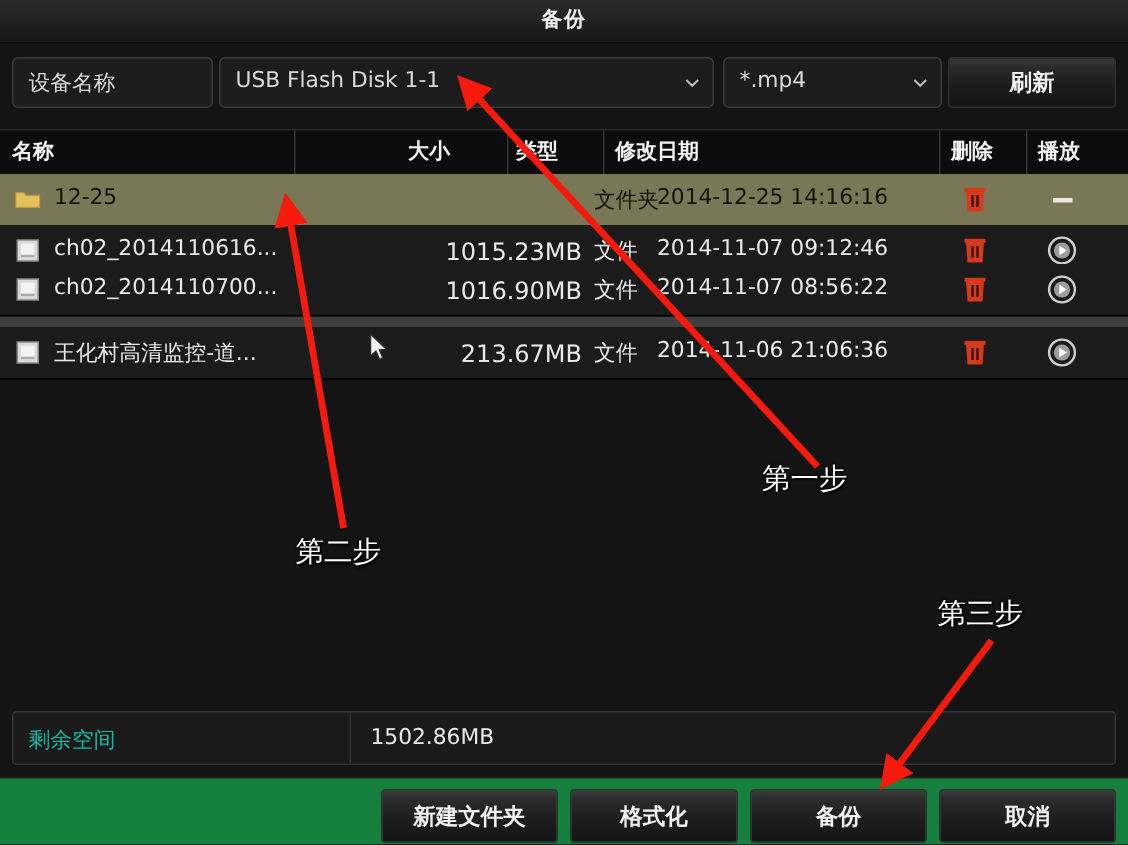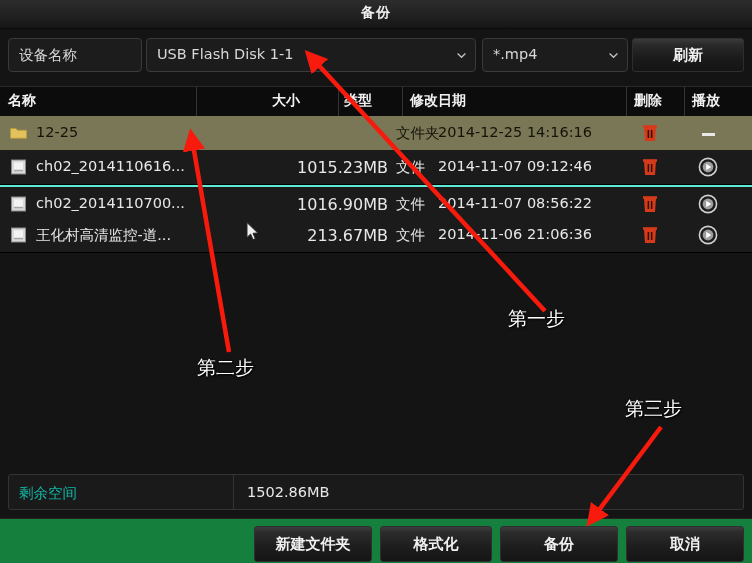--- a/index.html
+++ b/index.html
@@ -110,21 +110,21 @@
     position: absolute;
     top: 0; height: 29px;
     width: 1px;
     background: #343434;
   }
 
   .rows {
     position: absolute;
     left: 0; top: 116px;
     width: 752px; height: 347px;
-    background: #5eead4;
+    background: #404040;
   }
   .row {
     position: absolute;
     left: 0;
     width: 752px; height: 34px;
     border-bottom: 1px solid #000;
     background: #1b1b1b;
   }
   .row.sel {
     background: #7a7757;
@@ -375,21 +375,21 @@
       </span>
       <span class="c-play">
         <svg width="20" height="20" viewBox="0 0 20 20">
           <circle cx="10" cy="10" r="8.6" fill="none" stroke="#cfcfcf" stroke-width="1.6"></circle>
           <circle cx="10" cy="10" r="5.4" fill="#9d9d9d"></circle>
           <path d="M8.2 6.8 L13.2 10 L8.2 13.2 Z" fill="#ffffff"></path>
         </svg>
       </span>
     </div>
 
-    <div class="row" style="top:71px;">
+    <div class="row" style="top:60px;">
       <span class="ic">
         <svg width="17" height="16" viewBox="0 0 17 16">
           <rect x="1.5" y="1" width="14" height="14" fill="#d9d9d9" stroke="#8a8a8a" stroke-width="1"></rect>
           <rect x="4" y="3.4" width="9" height="7" fill="#f3f3f3"></rect>
           <rect x="4" y="11.2" width="9" height="1" fill="#9a9a9a"></rect>
         </svg>
       </span>
       <span class="c-name">ch02_2014110700...</span>
       <span class="c-size">1016.90MB</span>
       <span class="c-type">文件</span>

